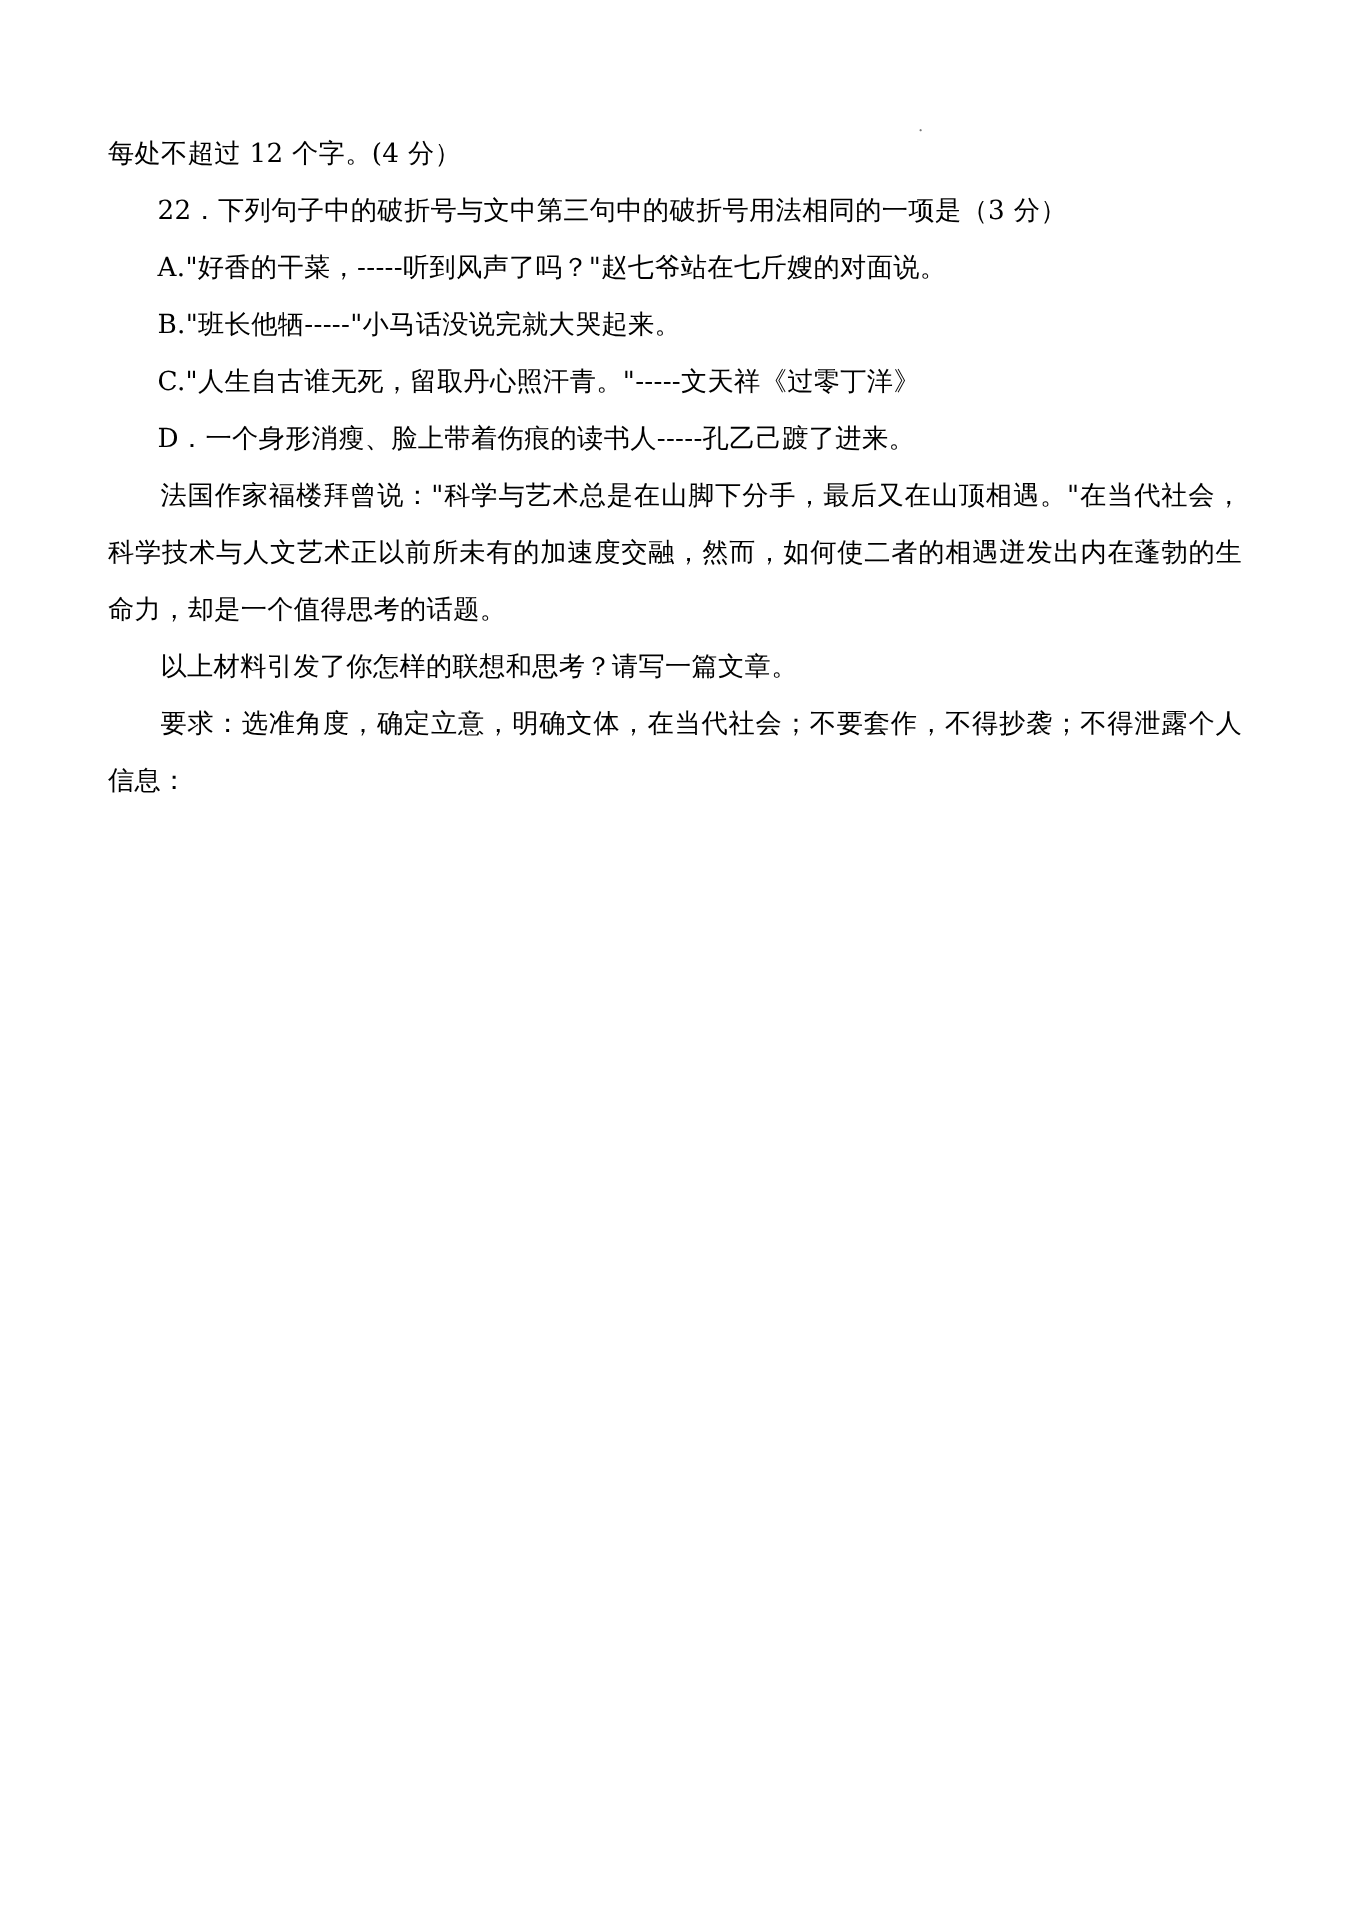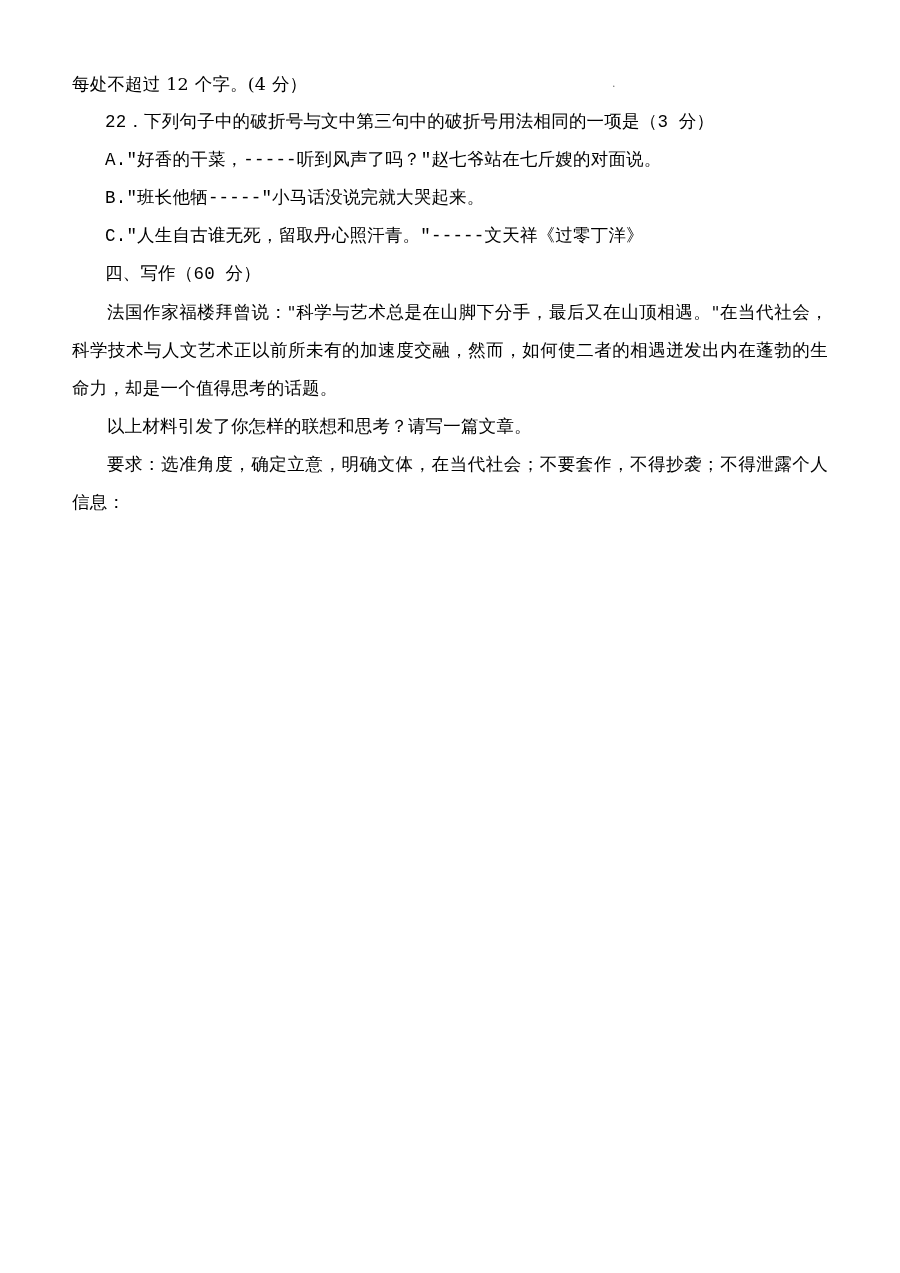--- a/index.html
+++ b/index.html
@@ -19,41 +19,40 @@
     position: absolute;
     left: 0;
     top: 0;
     width: 900px;
     height: 1273px;
     background: #fff;
   }
   .content {
     position: absolute;
     left: 72px;
-    top: 65px;
+    top: 84px;
     width: 756px;
   }
   .dot-mark {
     position: absolute;
     left: 612px;
     top: 78px;
     font-size: 11px;
     color: #777;
     line-height: 1;
   }
   .line {
     font-size: 17.5px;
     line-height: 38px;
     letter-spacing: 0.2px;
     white-space: pre-wrap;
     text-align: justify;
   }
   .indent1 {
     text-indent: 33px;
-    font-family: Liberation Mono, monospace;
   }
   .para {
     font-size: 17.5px;
     line-height: 38px;
     letter-spacing: 0.2px;
     text-align: justify;
     text-indent: 35px;
     white-space: pre-wrap;
   }
 </style>
@@ -69,22 +68,22 @@
     <div class="line">每处不超过 12 个字。(4 分）</div>
 
     <div class="line indent1">22．下列句子中的破折号与文中第三句中的破折号用法相同的一项是（3 分）</div>
 
     <div class="line indent1">A."好香的干菜，-----听到风声了吗？"赵七爷站在七斤嫂的对面说。</div>
 
     <div class="line indent1">B."班长他牺-----"小马话没说完就大哭起来。</div>
 
     <div class="line indent1">C."人生自古谁无死，留取丹心照汗青。"-----文天祥《过零丁洋》</div>
 
+    <div class="line indent1">D．一个身形消瘦、脸上带着伤痕的读书人-----孔乙己踱了进来。</div>
 
-    <div class="line indent1">四、写作（60 分）</div>
 
 
     <div class="para">法国作家福楼拜曾说："科学与艺术总是在山脚下分手，最后又在山顶相遇。"在当代社会，科学技术与人文艺术正以前所未有的加速度交融，然而，如何使二者的相遇迸发出内在蓬勃的生命力，却是一个值得思考的话题。</div>
 
     <div class="para">以上材料引发了你怎样的联想和思考？请写一篇文章。</div>
 
     <div class="para">要求：选准角度，确定立意，明确文体，在当代社会；不要套作，不得抄袭；不得泄露个人信息：</div>
 
   </div>
 </div>

